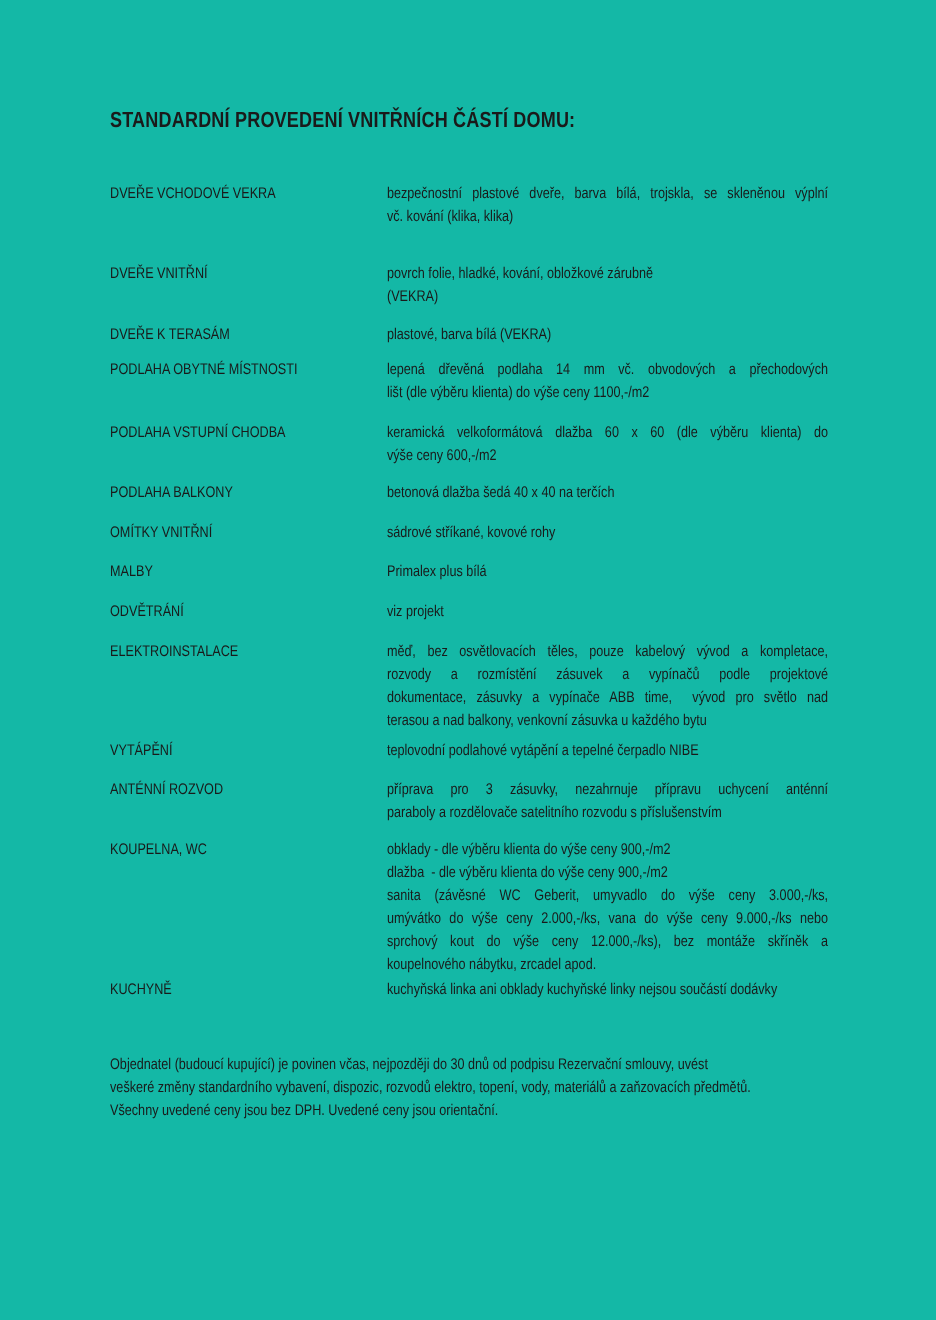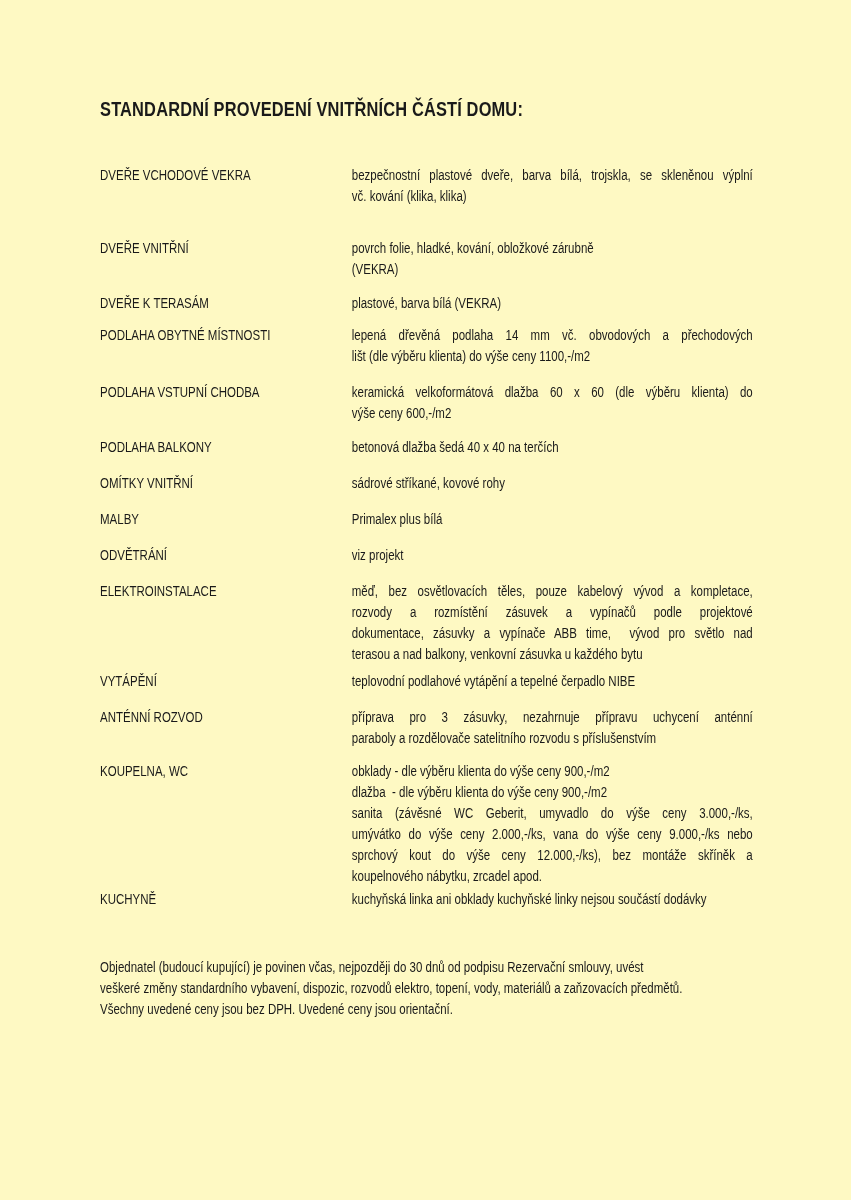--- a/index.html
+++ b/index.html
@@ -1,19 +1,19 @@
 <!DOCTYPE html>
 <html><head>
 <meta charset="utf-8">
 <style>
   html,body{margin:0;padding:0;background:#ffffff;}
   .page{
     position:relative;
     width:851px;height:1200px;
-    background:#fef9c3;
+    background:#14b8a6;
     overflow:hidden;
     font-family:"Liberation Sans", sans-serif;
     color:#1a1a1a;
   }
   
   .scale-wrap{
     width:1038px;
     transform:scaleX(0.82);
     transform-origin:0 0;
     box-sizing:border-box;

